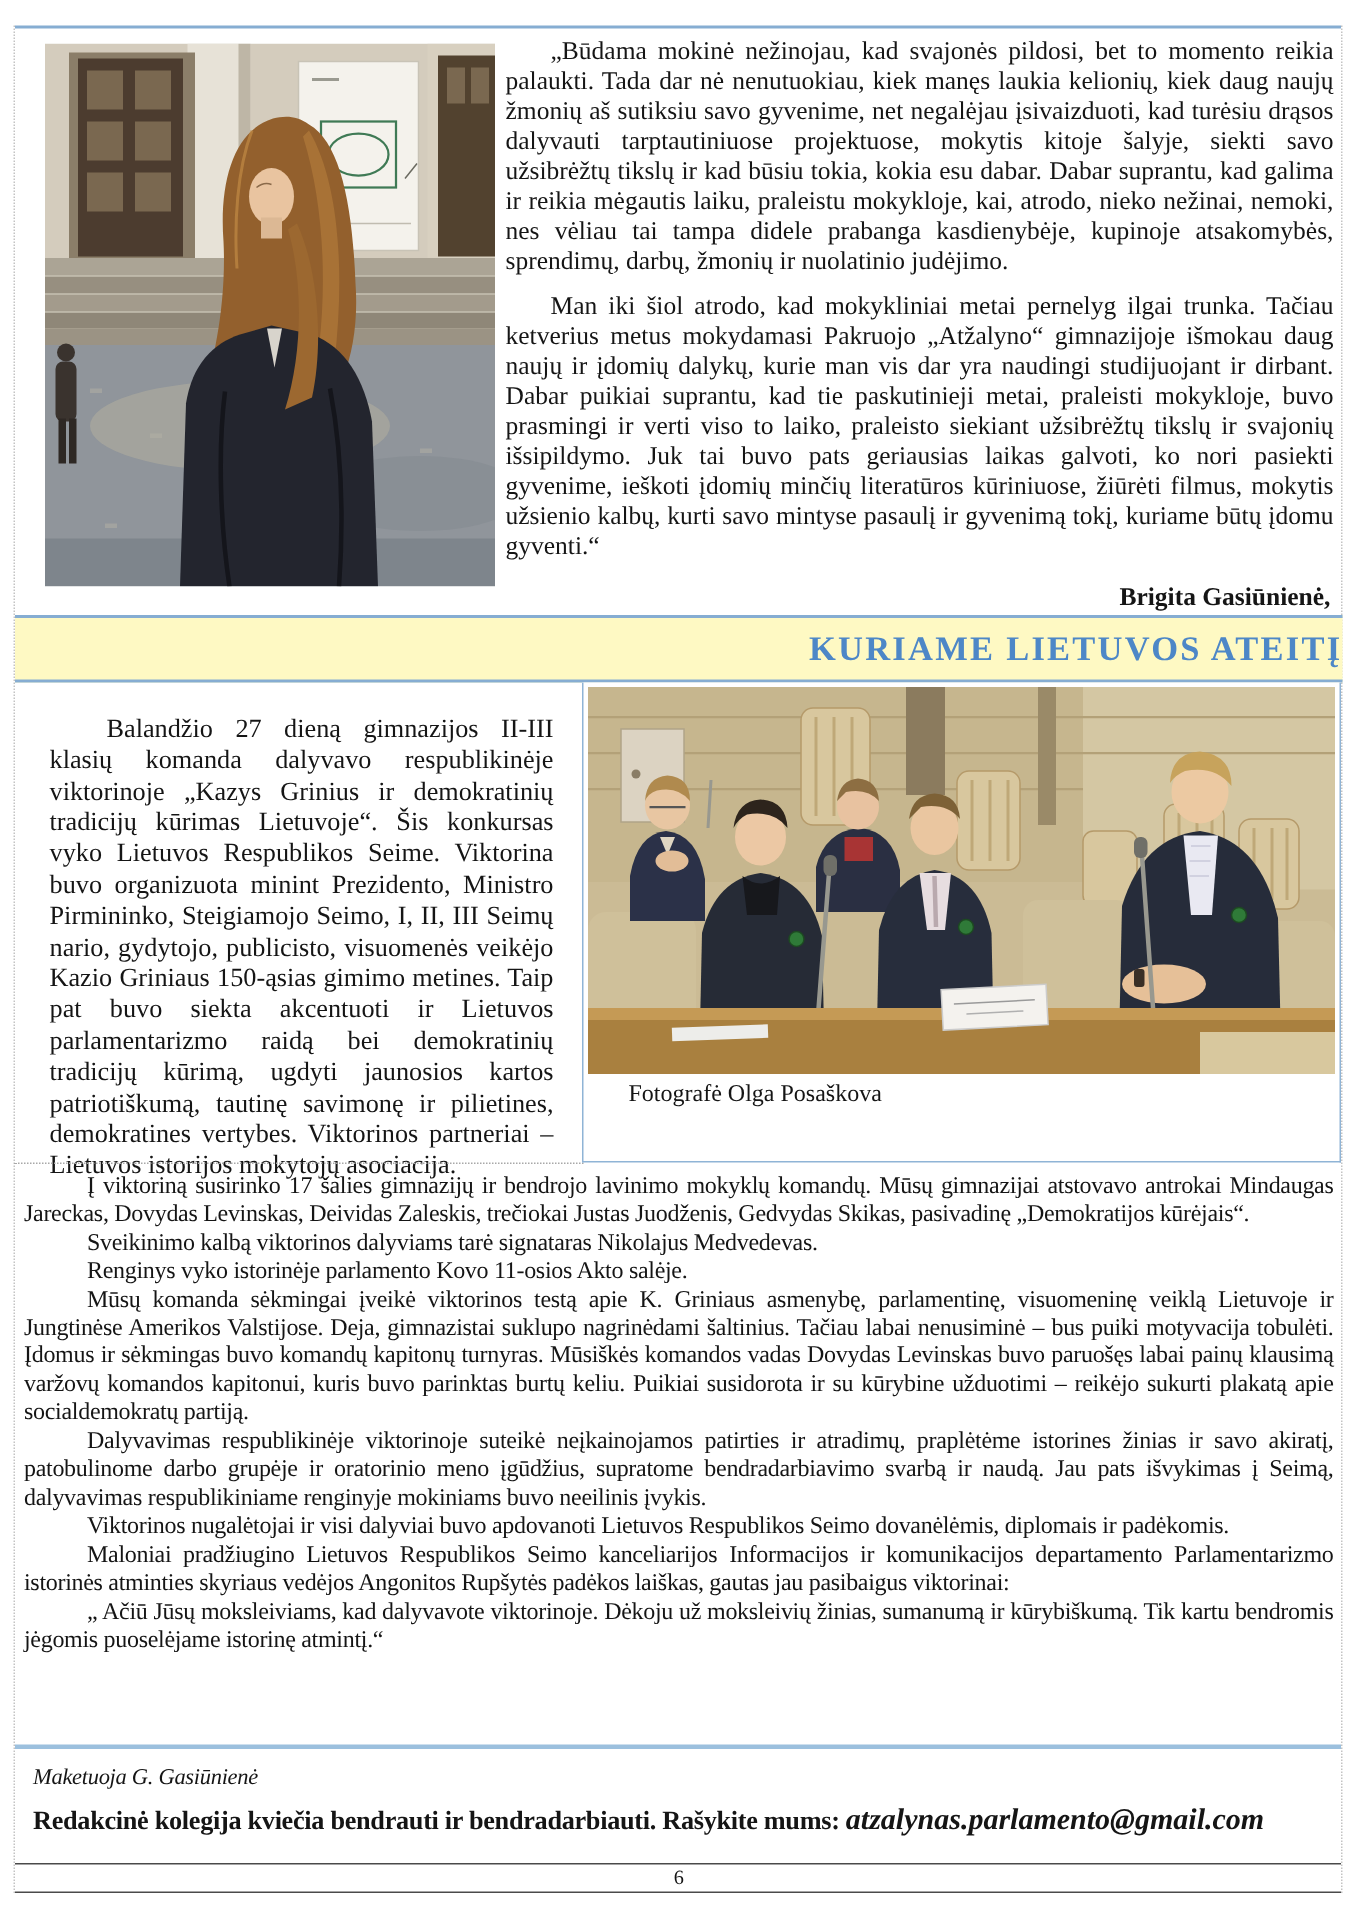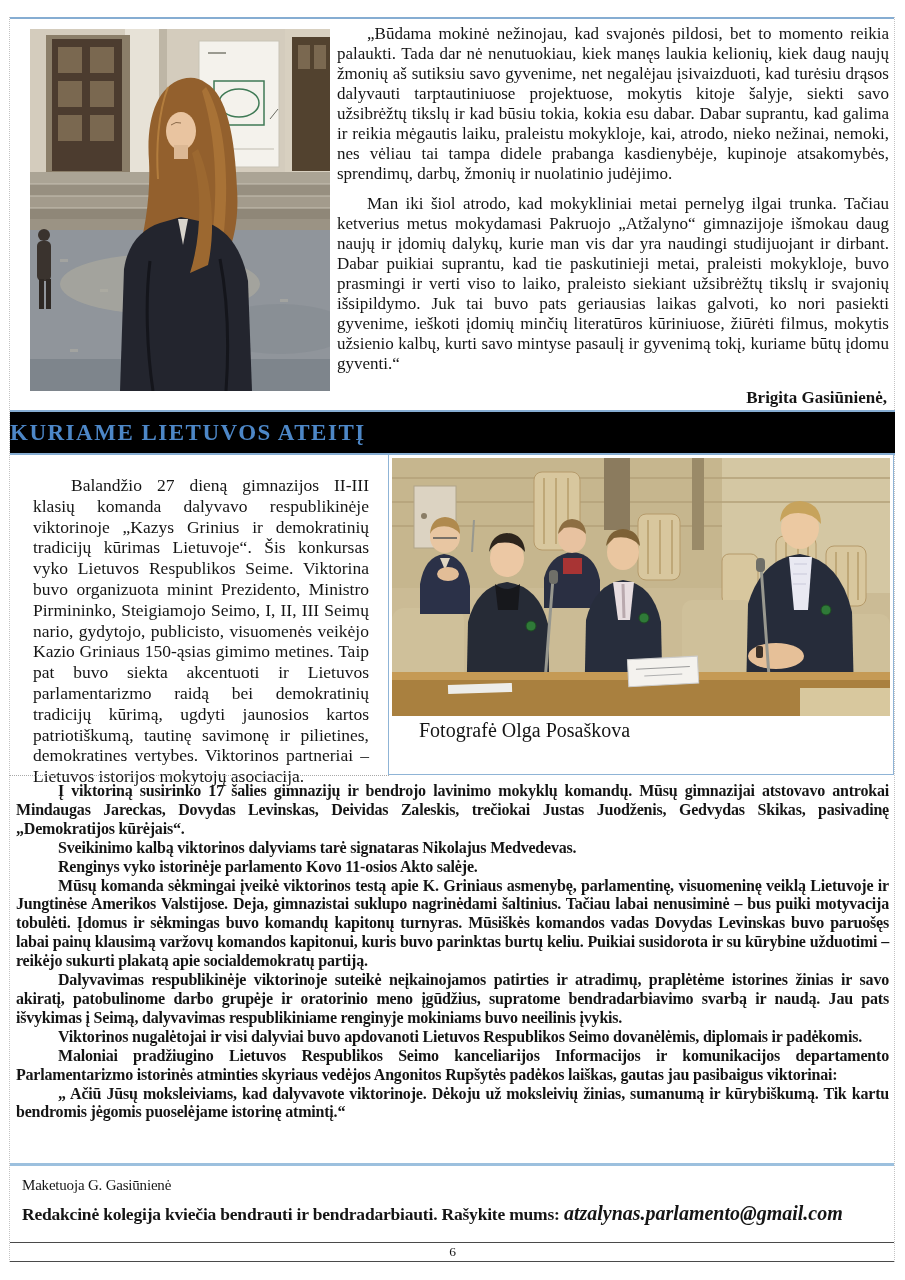--- a/index.html
+++ b/index.html
@@ -14,42 +14,42 @@
   
   .quote-section{position:absolute;top:24px;left:10px;width:885px;height:380px;}
   .portrait{position:absolute;left:20px;top:5px;width:300px;height:362px;overflow:hidden;}
   .quote-text{position:absolute;left:327px;top:0;width:552px;}
   .quote-text p{margin:0 0 10px 0;font-size:17px;line-height:20px;text-align:justify;text-indent:30px;}
   .signature{margin-top:8px;text-align:right;font-weight:bold;font-size:17px;line-height:27px;padding-right:2px;}
 
   
   .heading-band{position:absolute;top:410px;left:10px;width:885px;height:41px;
     border-top:2px solid #86add2;border-bottom:2px solid #86add2;
-    display:flex;align-items:center;justify-content:flex-start;background:#000000;}
+    display:flex;align-items:center;justify-content:flex-end;background:#fef9c3;}
   .heading-band h1{margin:0;font-size:23px;font-weight:bold;color:#4d87c7;letter-spacing:1.5px;}
 
   
   .two-col{position:absolute;top:455px;left:10px;width:885px;height:321px;}
   .left-col{position:absolute;left:0;top:0;width:378px;height:320px;}
   .left-col p{margin:11px;padding:9px 8px 0 12px;font-size:17.5px;line-height:20.8px;text-align:justify;text-indent:38px;}
   .dotted-div{position:absolute;left:-1px;top:320px;width:380px;border-top:1px dotted #a8a8a8;}
   .photo-box{position:absolute;left:378px;top:0;width:506px;height:320px;border:1px solid #8fb4d6;border-top:none;box-sizing:border-box;background:#fff;}
   .photo-box .seimas{display:block;margin:3px 0 0 3px;width:498px;height:258px;overflow:hidden;}
-  .caption{padding:4px 0 0 30px;font-size:20px;line-height:20px;}
+  .caption{padding:4px 0 0 30px;font-size:16px;line-height:20px;}
 
   
   .body-text{position:absolute;top:779px;left:16px;width:873px;}
-  .body-text p{margin:0;font-size:16px;line-height:18.9px;text-align:justify;text-indent:42px;letter-spacing:-0.2px;font-weight:bold;}
+  .body-text p{margin:0;font-size:16px;line-height:18.9px;text-align:justify;text-indent:42px;letter-spacing:-0.2px;}
   .body-text p:first-child{margin-top:3px;}
 
   
   .rule-blue-bottom{position:absolute;top:1163px;left:10px;right:11px;border-top:3px solid #9cc0de;}
   .footer{position:absolute;top:1172px;left:22px;width:865px;}
   .footer-line1{font-size:15px;line-height:25px;letter-spacing:-0.2px;}
-  .footer-line2{font-size:15px;line-height:25px;margin-top:1px;letter-spacing:-0.2px;}
+  .footer-line2{font-size:15px;line-height:25px;margin-top:1px;letter-spacing:-0.2px;font-style:italic;}
   .footer-line3{font-size:17.5px;font-weight:bold;margin-top:3px;line-height:24px;letter-spacing:-0.2px;}
   .footer-email{font-size:20px;font-style:italic;font-weight:bold;letter-spacing:0;}
   .rule-thin-1{position:absolute;top:1242px;left:10px;right:11px;border-top:1px solid #4a4a4a;}
   .rule-thin-2{position:absolute;top:1261px;left:10px;right:11px;border-top:1px solid #4a4a4a;}
   .page-number{position:absolute;top:1244px;left:0;width:100%;text-align:center;font-size:13.5px;}
 </style>
 </head>
 <body>
 
 <div class="page">

